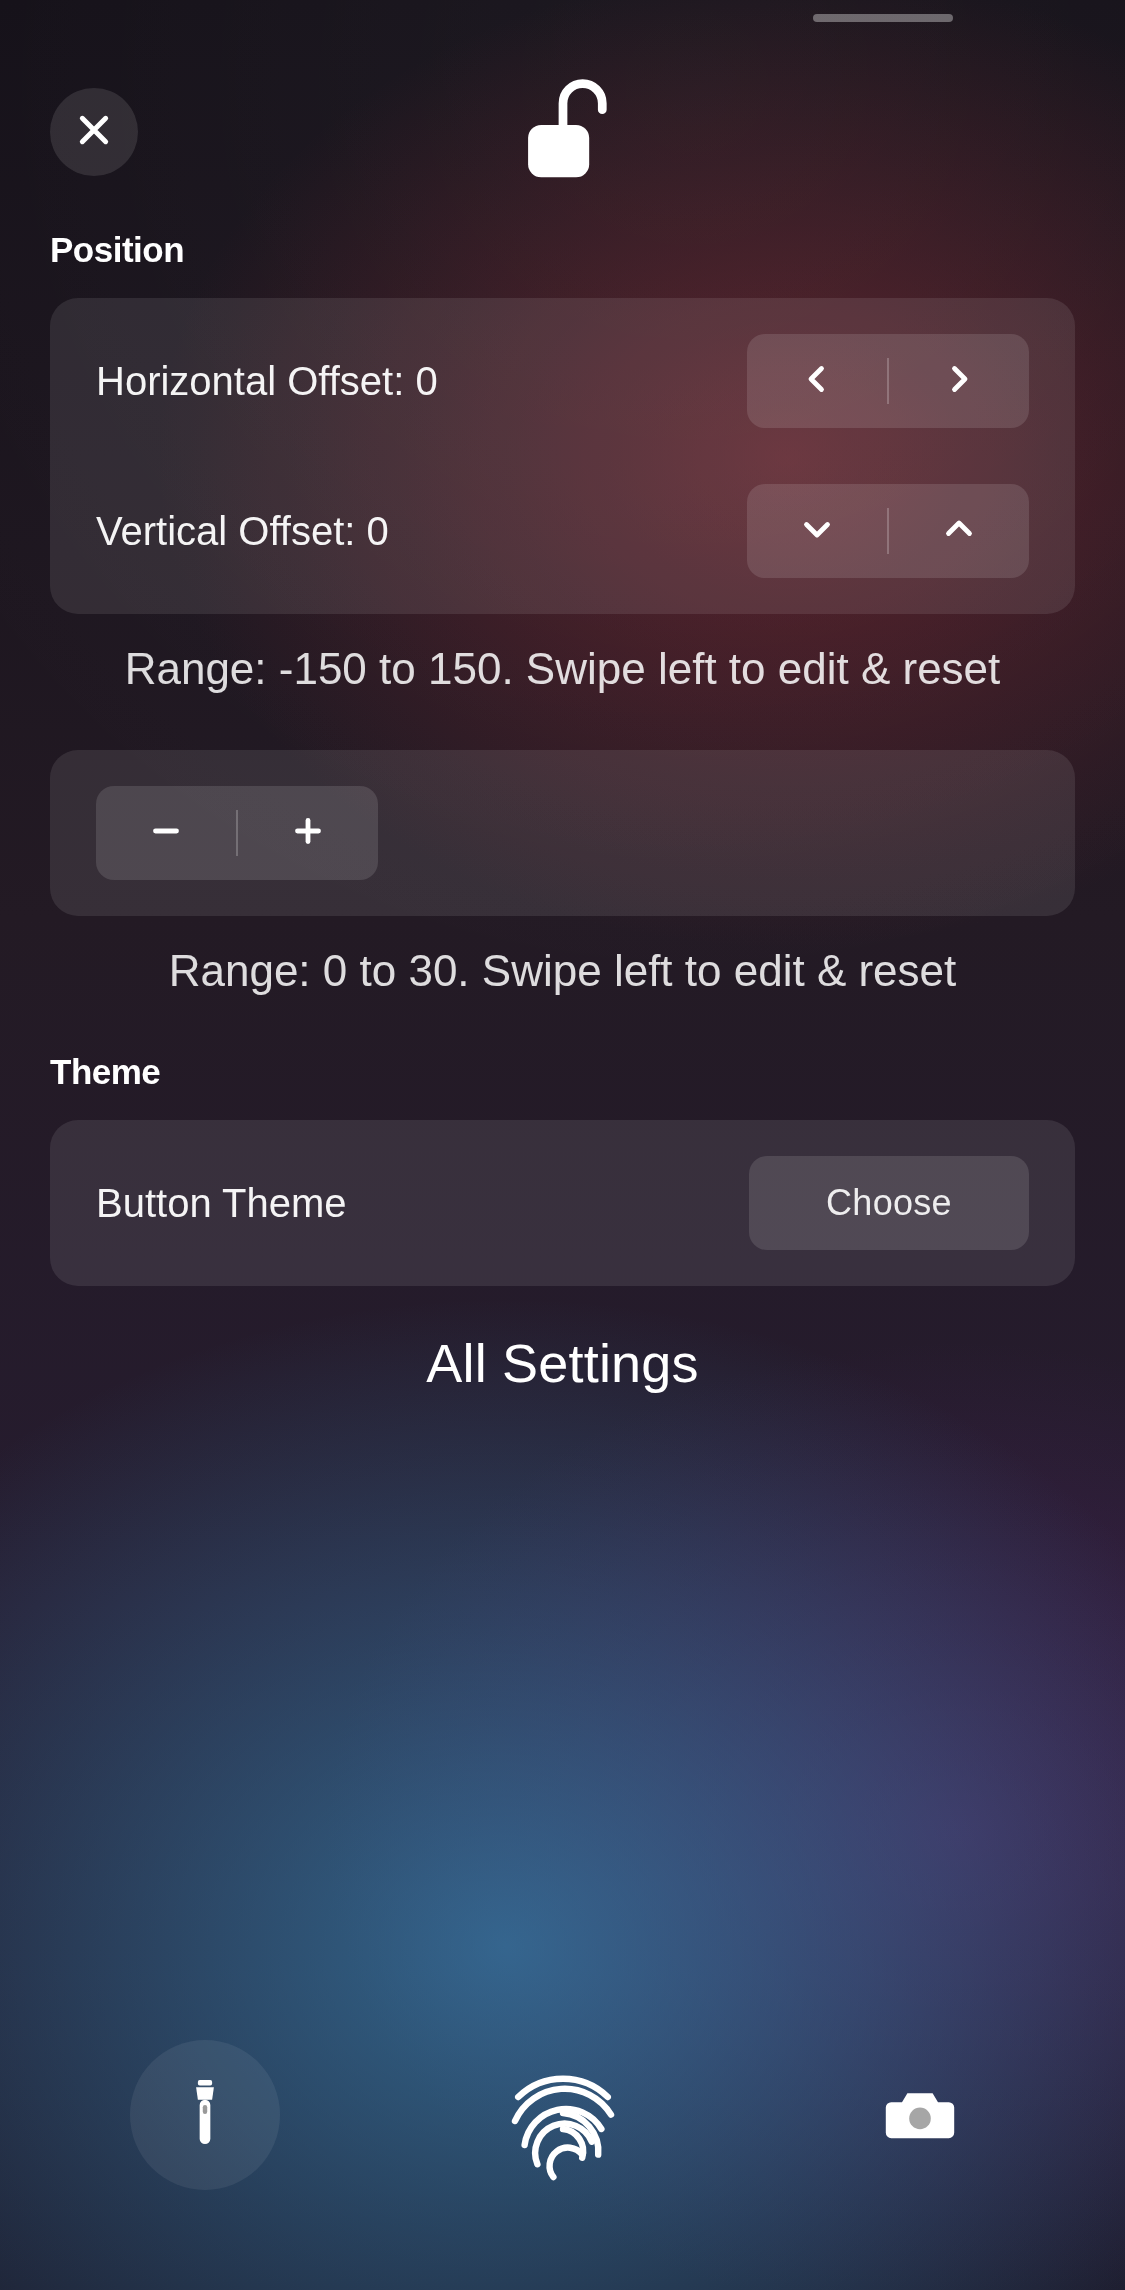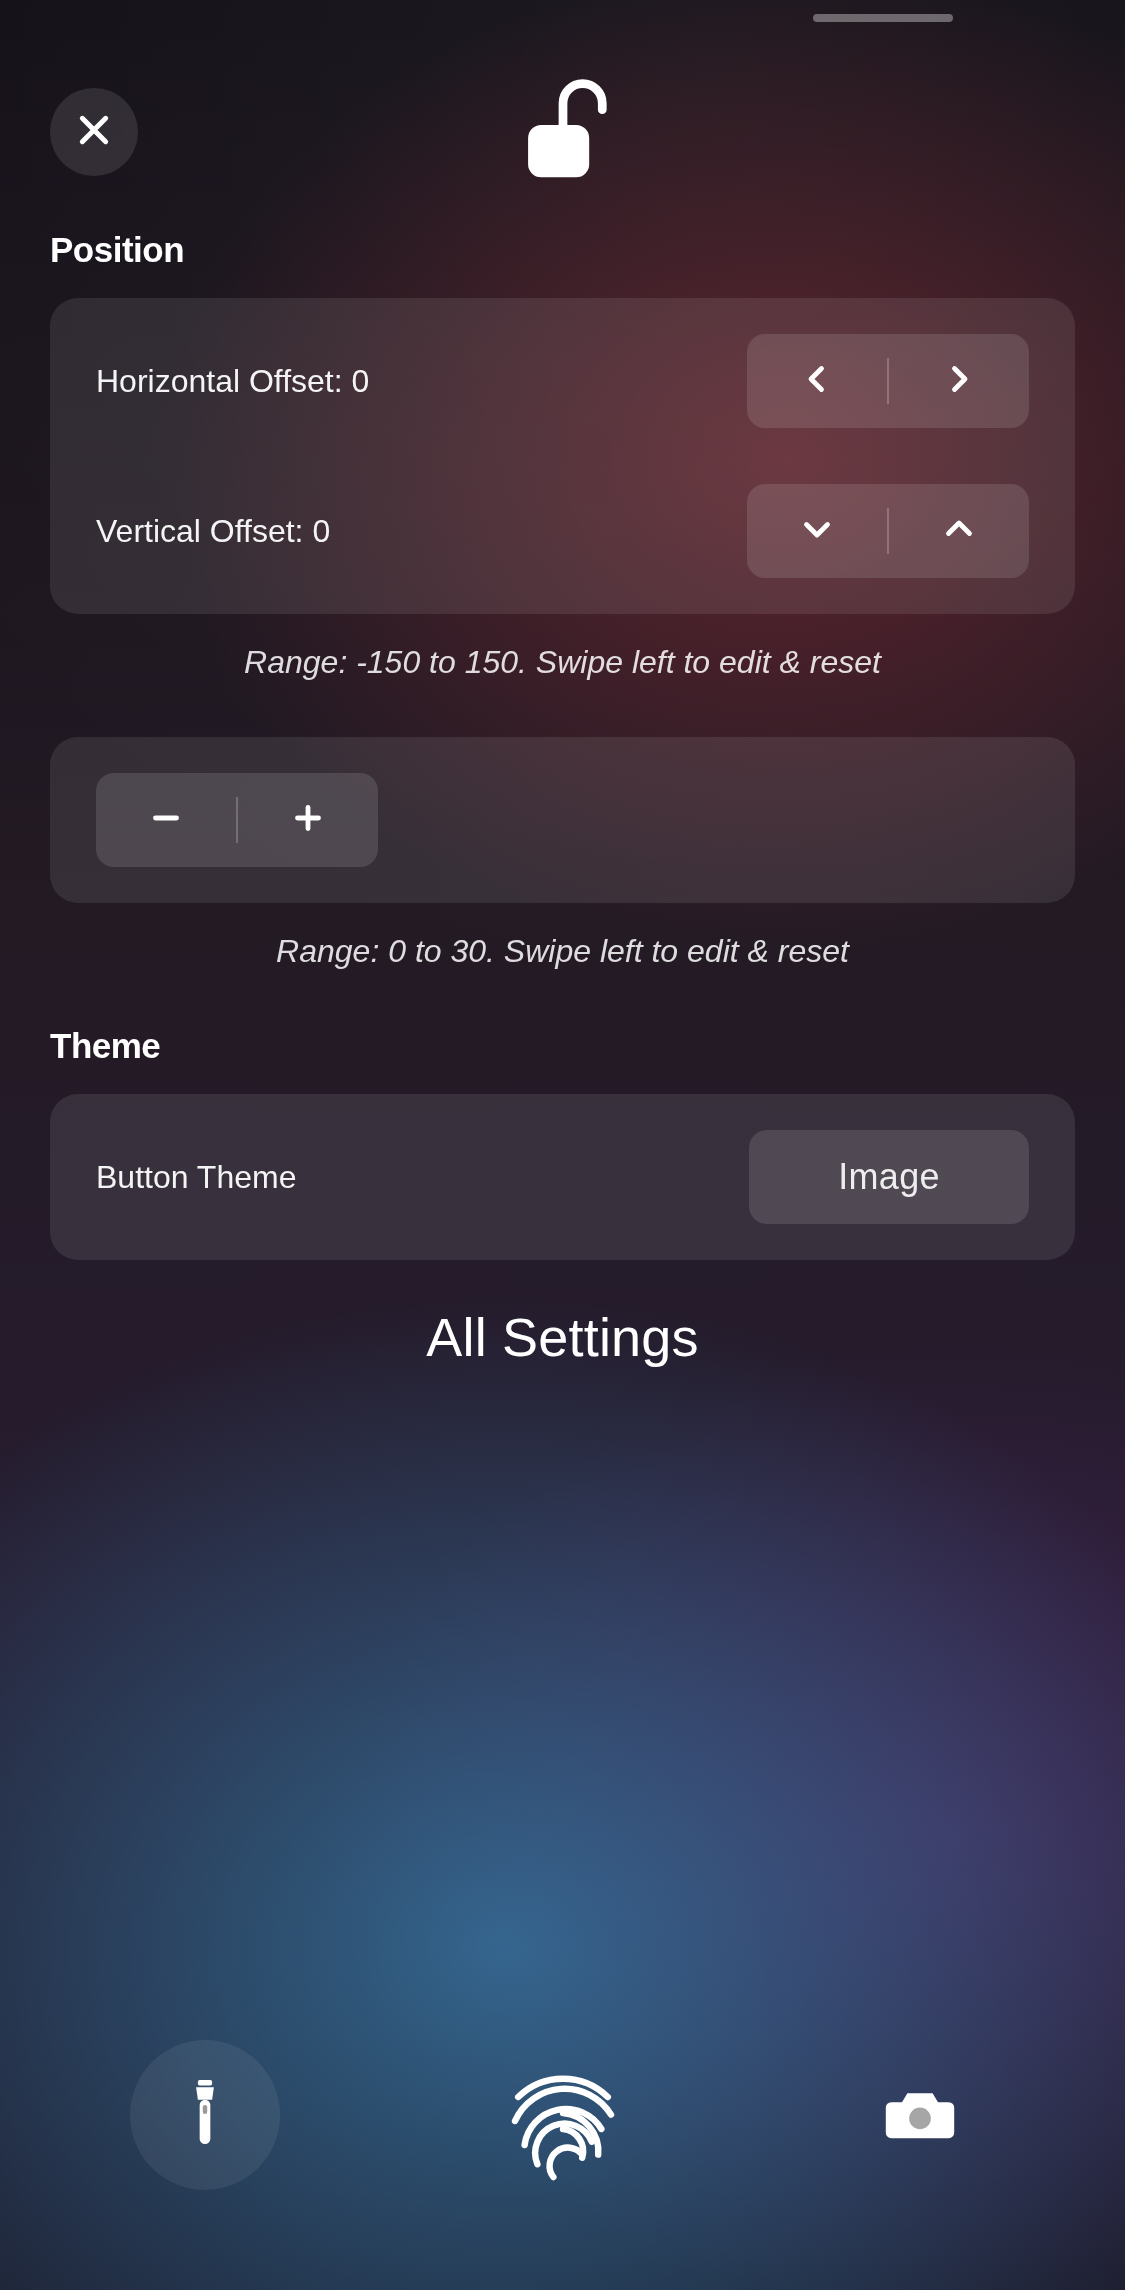--- a/index.html
+++ b/index.html
@@ -71,21 +71,21 @@
   }
 
   .row {
     display: flex;
     align-items: center;
     justify-content: space-between;
     padding: 28px 46px;
   }
 
   .row-label {
-    font-size: 32px;
+    font-size: 40px;
     font-weight: 400;
     color: rgba(255,255,255,0.95);
     white-space: nowrap;
   }
 
   .stepper {
     display: flex;
     align-items: center;
     background: rgba(255,255,255,0.12);
     border-radius: 18px;
@@ -109,24 +109,23 @@
     min-width: 280px;
     display: flex; align-items: center; justify-content: center;
     font-size: 36px;
     font-weight: 400;
     color: rgba(255,255,255,0.9);
     letter-spacing: 0.3px;
   }
 
   .footer-note {
     text-align: center;
-    font-size: 32px;
+    font-size: 44px;
     color: rgba(255,255,255,0.85);
     margin: 30px 0 56px;
-    font-style: italic;
   }
 
   .all-settings {
     text-align: center;
     font-size: 54px;
     font-weight: 400;
     color: #fff;
     margin-top: 46px;
     letter-spacing: 0.2px;
   }
@@ -231,21 +230,21 @@
         </div>
       </div>
     </div>
   </div>
   <div class="footer-note">Range: 0 to 30. Swipe left to edit &amp; reset</div>
 
   <h2 class="section-title">Theme</h2>
   <div class="group">
     <div class="row">
       <div class="row-label">Button Theme</div>
-      <div class="choose-btn">Image</div>
+      <div class="choose-btn">Choose</div>
     </div>
   </div>
 
   <div class="all-settings">All Settings</div>
 
 </div>
 
 <div class="lockscreen-buttons">
   <div class="ls-btn">
     <span>

